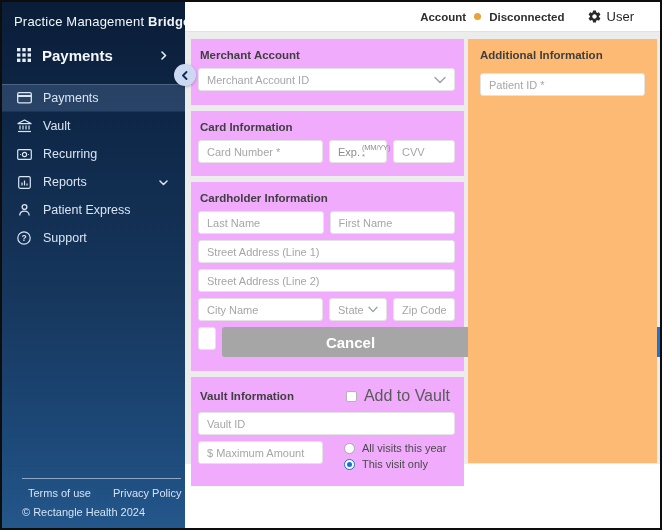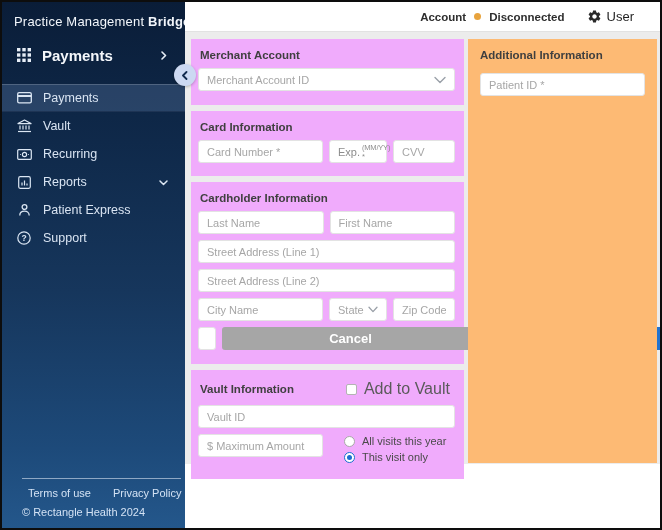--- a/index.html
+++ b/index.html
@@ -75,21 +75,21 @@
     display:flex; align-items:center; padding:0 8px; font-size:11px; color:#a6a6a6; cursor:pointer;
   }
   .select-like .grow{ flex:1; }
   .row{ display:flex; gap:6px; margin-top:6px; }
   .row.first{ margin-top:7px; }
   .col-main{ flex:1; }
   .col-mid{ width:58px; flex:none; }
   .col-end{ width:62px; flex:none; }
   .exp-small{ font-size:7.5px; margin-left:2px; letter-spacing:-.2px; }
   .btn{
-    height:23px; border:none; border-radius:3px; color:#fff; font-size:13px; font-weight:700;
+    height:30px; border:none; border-radius:3px; color:#fff; font-size:15px; font-weight:700;
     font-family:"Liberation Sans",sans-serif; cursor:pointer; width:100%;
   }
   .btn-cancel{ background:#a6a6a6; }
   .btn-submit{ background:#2173cf; }
   .pad-bottom{ height:13px; }
   
   .sec-merchant .select-like{ margin-top:7px; }
   .sec-merchant .pad-bottom{ height:14px; }
   
   .vault-head-row{ display:flex; align-items:center; }

